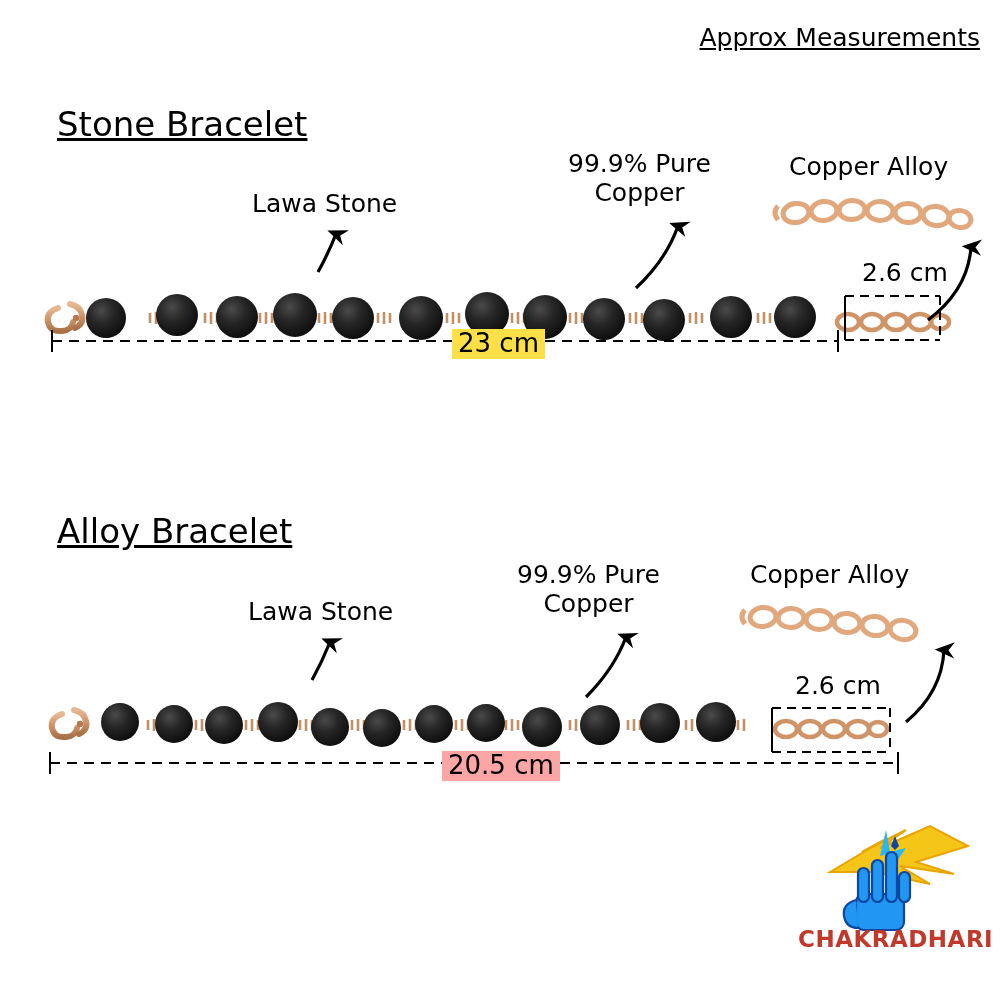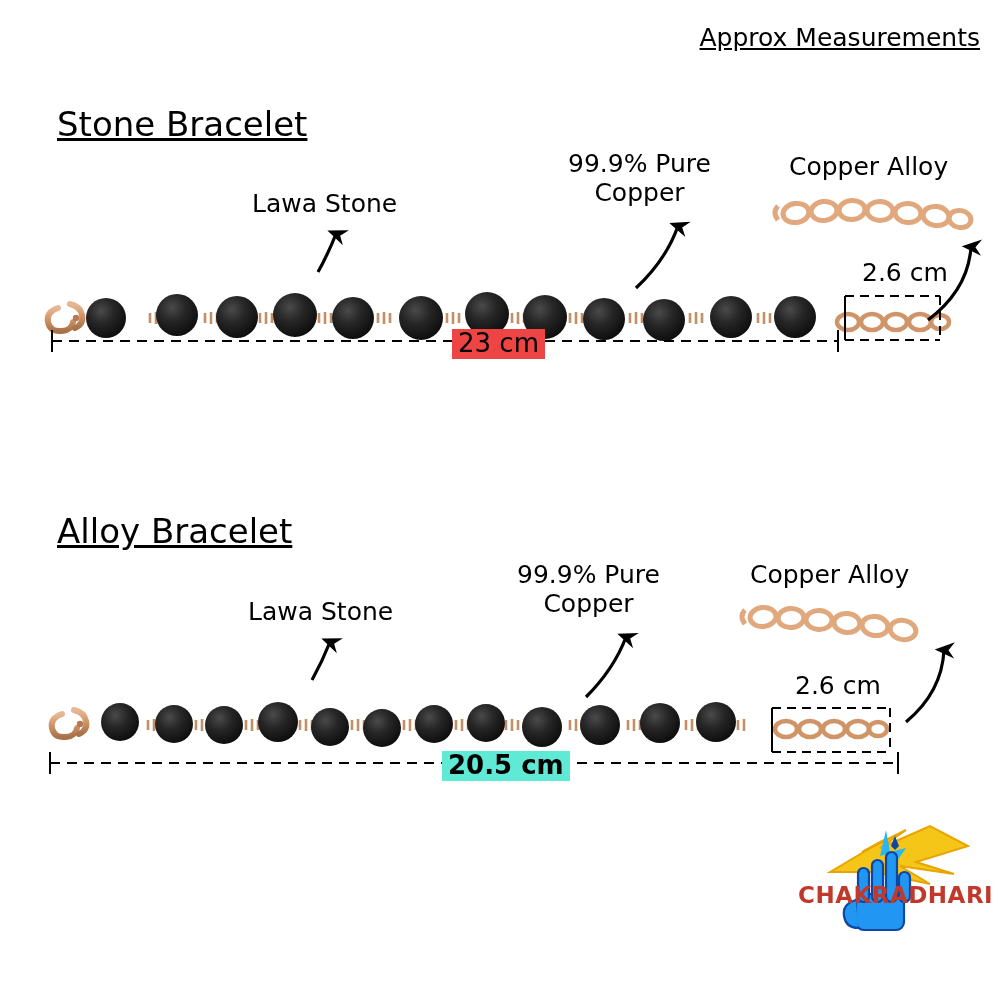--- a/index.html
+++ b/index.html
@@ -42,31 +42,31 @@
   #female-title {
     left: 57px;
     top: 512px;
     font-size: 34px;
   }
 
   .lbl-lawa-m { left: 252px; top: 190px; font-size: 25px; }
   .lbl-copper-m { left: 568px; top: 150px; font-size: 25px; text-align: center; }
   .lbl-alloy-m { left: 789px; top: 153px; font-size: 25px; }
   .lbl-26-m { left: 862px; top: 259px; font-size: 25px; }
-  .lbl-23-m { left: 452px; top: 329px; font-size: 26px; background: #ef4444; padding: 0 6px; }
+  .lbl-23-m { left: 452px; top: 329px; font-size: 26px; background: #fde047; padding: 0 6px; }
 
   .lbl-lawa-f { left: 248px; top: 598px; font-size: 25px; }
   .lbl-copper-f { left: 517px; top: 561px; font-size: 25px; text-align: center; }
   .lbl-alloy-f { left: 750px; top: 561px; font-size: 25px; }
   .lbl-26-f { left: 795px; top: 672px; font-size: 25px; }
-  .lbl-205-f { left: 442px; top: 751px; font-size: 26px; background: #5eead4; padding: 0 6px; font-weight: bold; }
+  .lbl-205-f { left: 442px; top: 751px; font-size: 26px; background: #fca5a5; padding: 0 6px; }
   #brand-name {
     position: absolute;
     left: 798px;
-    top: 882px;
+    top: 926px;
     width: 195px;
     text-align: center;
     font-size: 23px;
     font-weight: bold;
     color: #c0392b;
     letter-spacing: 0.5px;
     font-family: "DejaVu Sans", sans-serif;
   }
 </style>
 </head>

